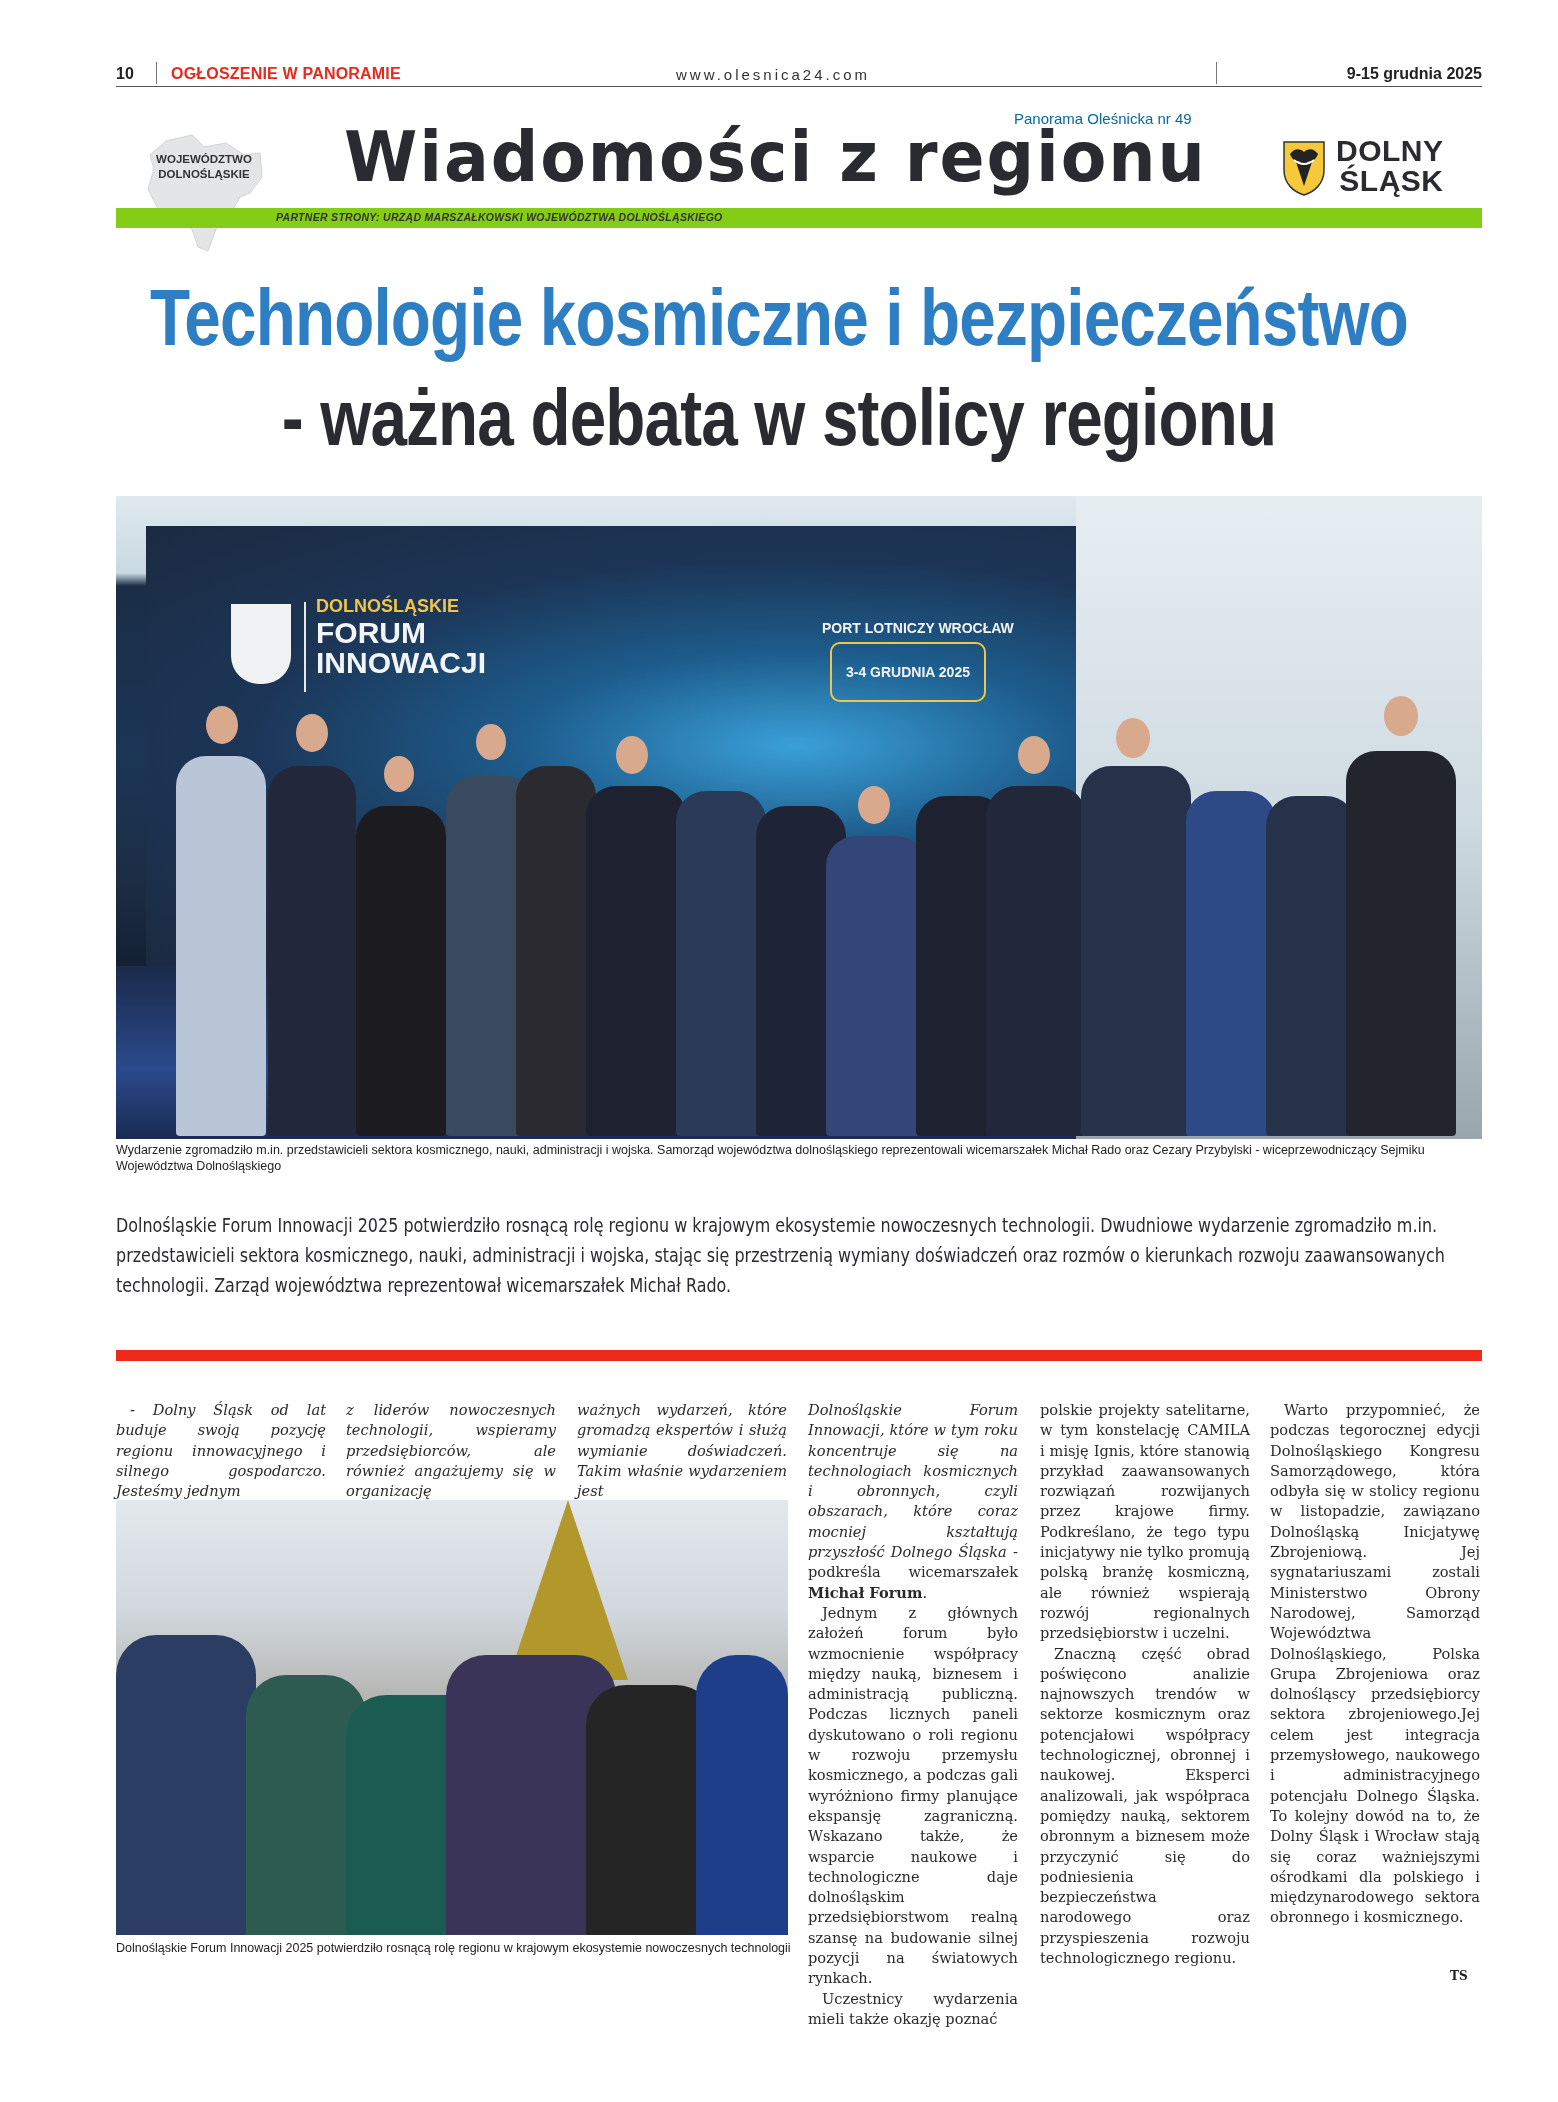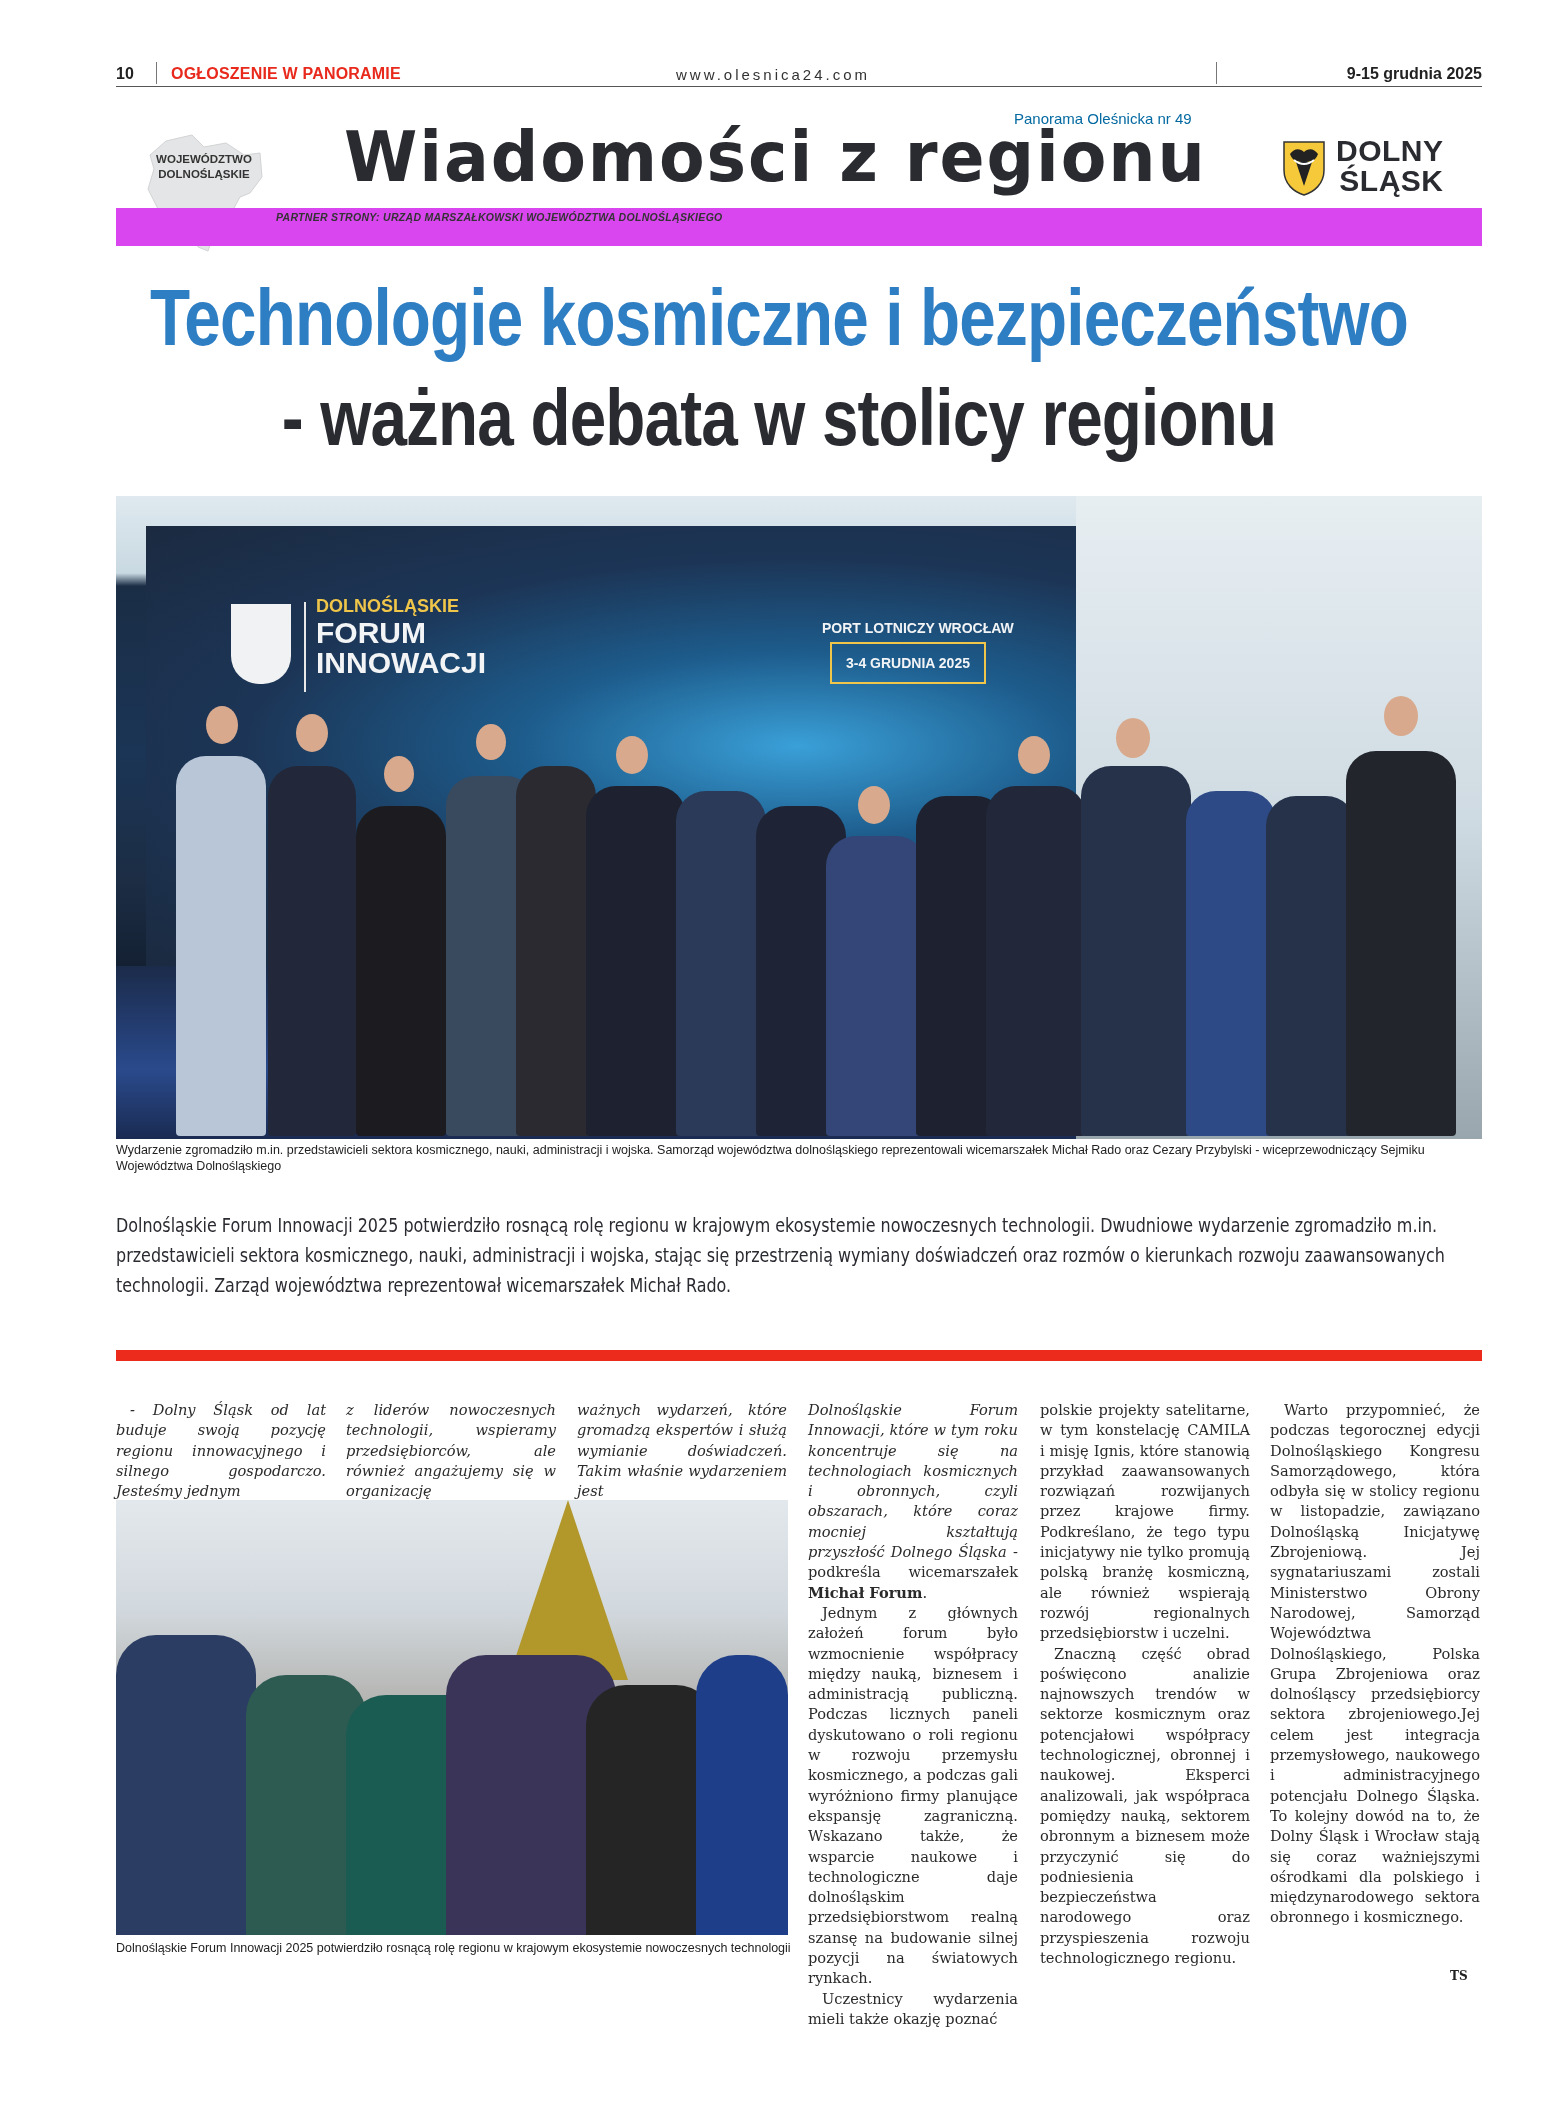--- a/index.html
+++ b/index.html
@@ -15,38 +15,38 @@
   .topstrip .sep2 { position: absolute; left: 1100px; top: 0; height: 22px; border-left: 1px solid #777; }
   .topstrip .date { position: absolute; right: 0; top: 3px; font-weight: bold; color: #222; font-size: 16px; }
 
   
   .mast { position: absolute; left: 116px; top: 118px; width: 1366px; height: 120px; }
   .map { position: absolute; left: 28px; top: 15px; width: 120px; height: 122px; }
   .map-label { position: absolute; left: 40px; top: 34px; width: 96px; text-align: center; font-family: "Liberation Sans", sans-serif; font-size: 11.5px; font-weight: bold; line-height: 15px; color: #333; }
   .mast-title { position: absolute; left: 228px; top: 4px; font-family: "DejaVu Sans", sans-serif; font-weight: bold; font-size: 70px; letter-spacing: 2px; color: #2a2b31; line-height: 1; transform: scaleX(0.95); transform-origin: left top; }
   .crest { position: absolute; left: 1166px; top: 22px; width: 44px; height: 56px; }
   .ds { position: absolute; left: 1220px; top: 18px; font-family: "Liberation Sans", sans-serif; font-weight: bold; font-size: 30px; line-height: 30px; color: #2a2b31; letter-spacing: 0.5px; text-align: right; }
-  .partner-bar { position: absolute; left: 116px; top: 208px; width: 1366px; height: 38px; background: #d946ef; }
+  .partner-bar { position: absolute; left: 116px; top: 208px; width: 1366px; height: 20px; background: #84cc16; }
   .partner-bar span { position: absolute; left: 160px; top: 3px; font-family: "Liberation Sans", sans-serif; font-style: italic; font-weight: bold; font-size: 10.5px; color: #333; letter-spacing: 0.3px; }
 
   
   .hl1 { position: absolute; left: 0; width: 1558px; top: 278px; text-align: center; font-family: "Liberation Sans", sans-serif; font-weight: bold; font-size: 80px; color: #2e7ec4; line-height: 1; transform: scaleX(0.82); letter-spacing: -1px; }
   .hl2 { position: absolute; left: 0; width: 1558px; top: 378px; text-align: center; font-family: "Liberation Sans", sans-serif; font-weight: bold; font-size: 80px; color: #2a2b31; line-height: 1; transform: scaleX(0.82); letter-spacing: -1px; }
 
   
   .photo-main { position: absolute; left: 116px; top: 496px; width: 1366px; height: 643px; overflow: hidden;
     background: linear-gradient(180deg, #dfe9ef 0%, #c9d9e2 12%, #1a2d45 14%, #1b3556 40%, #1c2d44 60%, #0f1a2a 80%, #243a63 100%); }
   .screen { position: absolute; left: 30px; top: 30px; width: 930px; height: 440px;
     background: radial-gradient(ellipse at 70% 50%, #3aa0d8 0%, #1d5c8c 30%, #1c3556 60%, #1b2a40 100%); }
   .screen-logo { position: absolute; left: 85px; top: 78px; width: 60px; height: 80px; background: #f0f2f4; border-radius: 0 0 28px 28px; }
   .screen-line { position: absolute; left: 158px; top: 76px; height: 90px; border-left: 2px solid #e8e8e8; }
   .scr-t1 { position: absolute; left: 170px; top: 70px; font-family: "Liberation Sans", sans-serif; font-weight: bold; font-size: 18px; color: #f0c64a; }
   .scr-t2 { position: absolute; left: 170px; top: 92px; font-family: "Liberation Sans", sans-serif; font-weight: bold; font-size: 30px; line-height: 30px; color: #f2f4f6; }
   .scr-t3 { position: absolute; left: 676px; top: 94px; font-family: "Liberation Sans", sans-serif; font-weight: bold; font-size: 14px; color: #f2f4f6; }
-  .scr-t4 { position: absolute; left: 684px; top: 116px; padding: 11px 14px; border: 2px solid #f0c64a; border-radius: 0; font-family: "Liberation Sans", sans-serif; font-weight: bold; font-size: 14px; color: #f2f4f6; }
+  .scr-t4 { position: absolute; left: 684px; top: 116px; padding: 20px 14px; border: 2px solid #f0c64a; border-radius: 10px; font-family: "Liberation Sans", sans-serif; font-weight: bold; font-size: 14px; color: #f2f4f6; }
   .right-area { position: absolute; left: 960px; top: 0; width: 406px; height: 643px; background: linear-gradient(180deg, #e7eef2 0%, #cfdbe2 50%, #9aa6ae 100%); }
   .stage { position: absolute; left: 0; top: 470px; width: 960px; height: 173px; background: linear-gradient(180deg, #1b2b4a, #2a4a8c 60%, #1a2b52); }
   .people { position: absolute; left: 60px; top: 180px; width: 1300px; height: 460px; }
   .person { position: absolute; bottom: 0; border-radius: 30px 30px 4px 4px; }
   .head { position: absolute; border-radius: 50%; background: #d8a98c; }
 
   .cap1 { position: absolute; left: 116px; top: 1142px; width: 1366px; font-family: "Liberation Sans", sans-serif; font-size: 12.5px; line-height: 16px; color: #222; }
 
   
   .lead { position: absolute; left: 116px; top: 1210px; width: 1366px; font-family: "DejaVu Sans", sans-serif; font-size: 19px; line-height: 30px; color: #2a2b31; transform: scaleX(0.84); transform-origin: left top; width: 1625px; }

